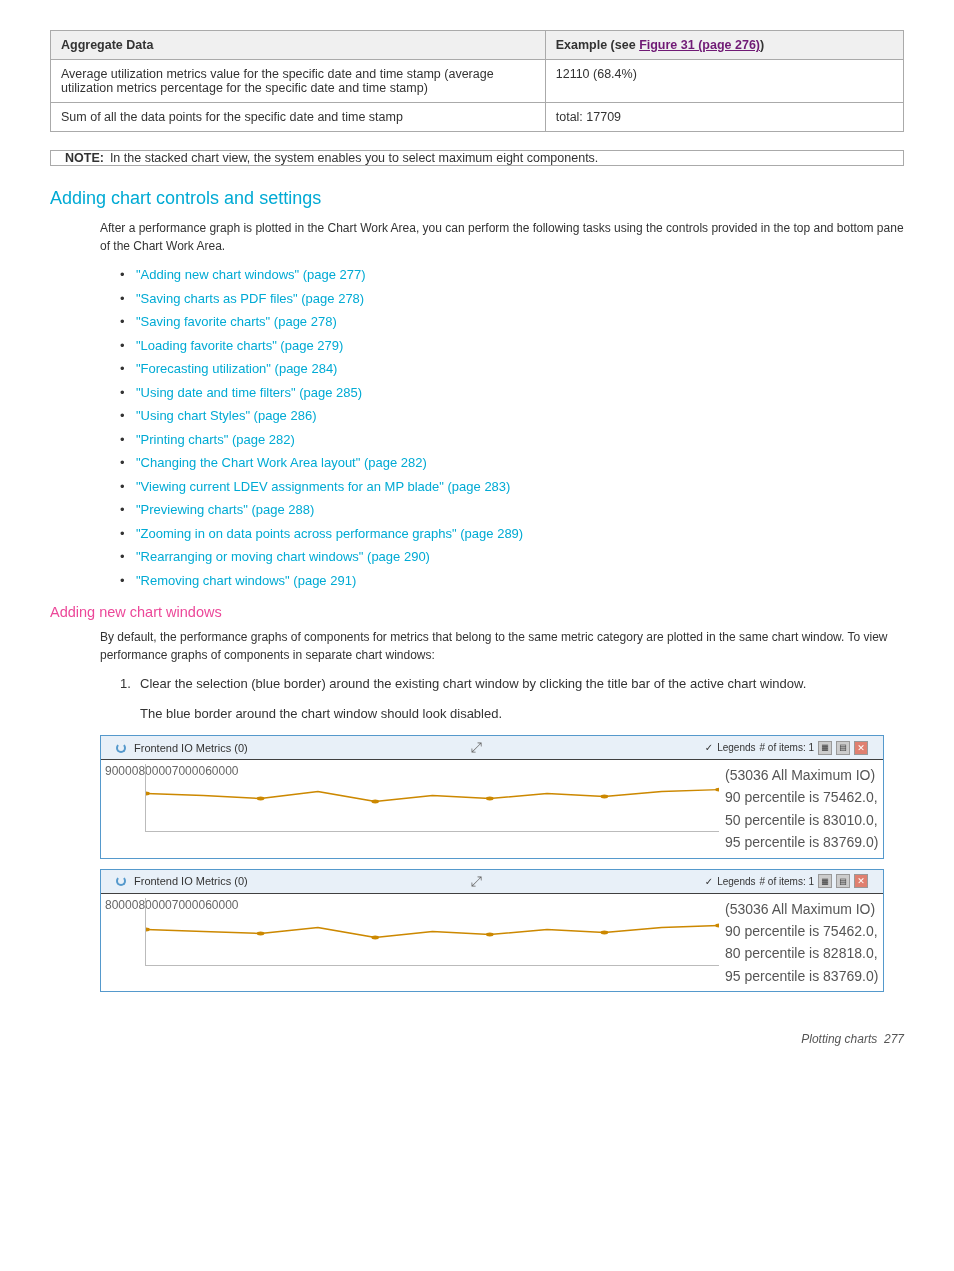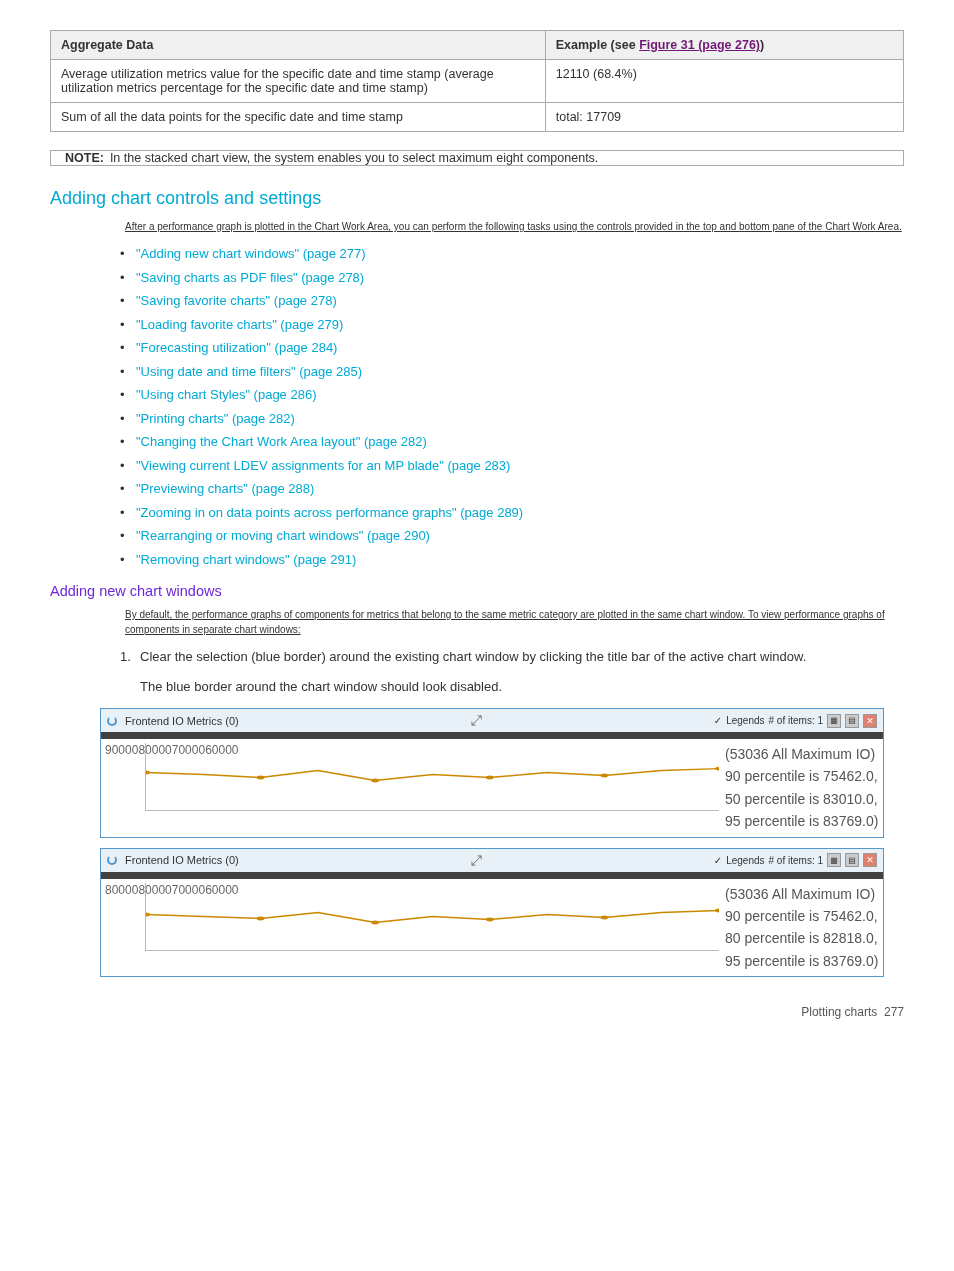--- a/index.html
+++ b/index.html
@@ -60,25 +60,24 @@
     .section-heading {
       color: #00aad4;
       font-size: 18px;
       font-weight: normal;
       margin-bottom: 10px;
       margin-top: 4px;
     }
 
     
     .body-para {
-      font-size: 10px;
+      font-size: 12px;
       margin-bottom: 10px;
-      margin-left: 75px;
+      margin-left: 50px;
       line-height: 1.5;
-      text-decoration: underline;
     }
 
     
     .bullet-list {
       margin-left: 70px;
       margin-bottom: 14px;
       list-style: none;
     }
     .bullet-list li {
       position: relative;
@@ -93,21 +92,21 @@
       left: 0;
       color: #333;
     }
     .bullet-list a {
       color: #00aad4;
       text-decoration: none;
     }
 
     
     .sub-heading {
-      color: #6d28d9;
+      color: #ec4899;
       font-size: 14.5px;
       font-weight: normal;
       margin-bottom: 8px;
       margin-top: 10px;
     }
 
     
     .numbered-list {
       margin-left: 70px;
       margin-bottom: 10px;
@@ -141,22 +140,22 @@
       margin-right: 20px;
       margin-top: 12px;
     }
     .chart-window {
       border: 1.5px solid #5599cc;
       margin-bottom: 10px;
       font-size: 11px;
     }
     .chart-titlebar {
       background: #e8f0f8;
-      border-bottom: 7px solid #404040;
-      padding: 3px 6px;
+      border-bottom: 1px solid #404040;
+      padding: 3px 15px;
       display: flex;
       align-items: center;
       justify-content: space-between;
     }
     .chart-titlebar-left {
       display: flex;
       align-items: center;
       gap: 5px;
     }
     .chart-title-text {
@@ -233,27 +232,28 @@
       border-left: 1px solid #bbb;
       border-bottom: 1px solid #bbb;
     }
     svg.line-chart {
       width: 100%;
       height: 100%;
     }
 
     
     .page-footer {
-      margin-top: 28px;
+      margin-top: 40px;
       display: flex;
       justify-content: flex-end;
       align-items: center;
       font-size: 12px;
       color: #555;
       border-top: none;
+      font-style: italic;
     }
 
     .refresh-icon {
       display: inline-block;
       width: 10px;
       height: 10px;
       border: 2px solid #5599cc;
       border-radius: 50%;
       border-top-color: transparent;
       margin-right: 3px;

